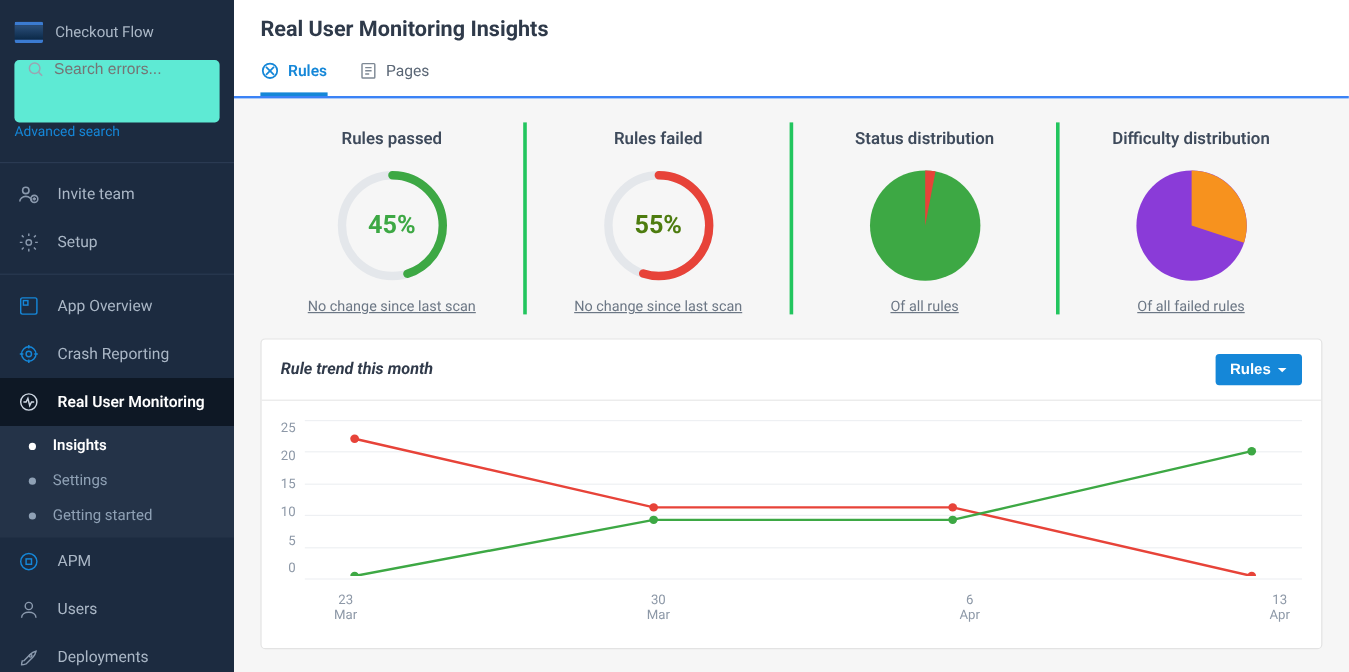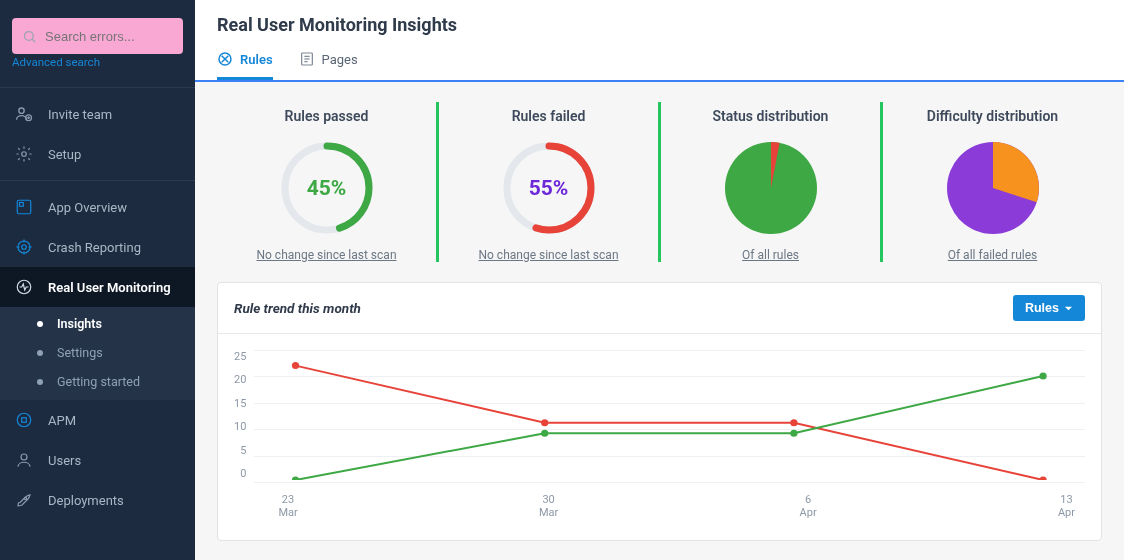--- a/index.html
+++ b/index.html
@@ -5,32 +5,32 @@
   * { box-sizing: border-box; margin: 0; padding: 0; }
   html, body { height: 100%; font-family: -apple-system, "Segoe UI", Roboto, Arial, sans-serif; color:#2e3b4e; background:#f5f5f5;}
   body { display:flex; width:1124px; height:560px; overflow:hidden;}
 
   
   .sidebar { width:195px; background:#1c2b40; display:flex; flex-direction:column; color:#c8d1dc; font-size:13px; }
   .sb-top { padding:18px 12px 8px 12px; }
   .sb-top-row { display:flex; align-items:center; gap:10px; margin-bottom:14px;}
   .app-logo { width:24px; height:18px; background:linear-gradient(#2b4f7a,#0b2948); border-radius:2px; border-top:3px solid #3b7bd1; border-bottom:3px solid #3b7bd1;}
   .app-name { color:#aab7c6; font-size:12.5px;}
-  .search-box { background:#f9a8d4; border-radius:4px; height:36px; display:flex; align-items:center; padding:0 10px; gap:8px;}
+  .search-box { background:#5eead4; border-radius:4px; height:52px; display:flex; align-items:flex-start; padding:0 10px; gap:8px;}
   .search-box svg { flex-shrink:0; }
   .search-box input { border:none; outline:none; width:100%; font-size:13px; color:#555; background:transparent;}
   .adv-link { color:#1587d8; font-size:11.5px; margin-top:0; display:inline-block; cursor:pointer;}
   .sb-section { border-top:1px solid #2a3a52; padding:6px 0;}
   .sb-section.top { margin-top:10px; }
   .nav-item { display:flex; align-items:center; gap:14px; padding:10px 14px; cursor:pointer; color:#aab7c6;}
   .nav-item.active { background:#0e1825; color:#fff; font-weight:600; }
   .nav-icon { width:20px; height:20px; display:flex; align-items:center; justify-content:center; color:#8a99ad;}
   .nav-item.active .nav-icon { color:#b7c3d1;}
   .subnav { padding:2px 0 4px 0; background:#243348;}
-  .sub-item { display:flex; align-items:center; gap:14px; padding:7px 14px 7px 37px; cursor:pointer; font-size:12.5px; color:#8fa1b5;}
+  .sub-item { display:flex; align-items:center; gap:14px; padding:7px 14px 7px 24px; cursor:pointer; font-size:12.5px; color:#8fa1b5;}
   .sub-item .dot{ width:6px; height:6px; border-radius:50%; background:#8fa1b5; }
   .sub-item.selected { color:#fff; font-weight:600;}
   .sub-item.selected .dot{ background:#fff; }
   .sidebar::-webkit-scrollbar{width:0;}
 
   
   .main { flex:1; background:#f6f6f6; display:flex; flex-direction:column; overflow:auto; }
   .header { background:#fff; border-bottom:2px solid #3b82f6; padding:14px 22px 0 22px;}
   .page-title { font-size:18px; font-weight:700; color:#2f3a4a; margin-bottom:10px;}
   .tabs { display:flex; gap:26px; }
@@ -38,21 +38,21 @@
   .tab.active { color:#1587d8; border-bottom-color:#1587d8; font-weight:600;}
   .tab svg { flex-shrink:0; }
 
   .cards { display:flex; padding:20px 22px; gap:0; }
   .card { flex:1; text-align:center; padding:6px 6px 0; }
   .card + .card { border-left:3px solid #22c55e; }
   .card-title { font-size:14px; font-weight:600; color:#3e4a5b; margin-bottom:14px;}
   .gauge-wrap { position:relative; width:100px; height:100px; margin:4px auto 10px; }
   .gauge-wrap .pct { position:absolute; inset:0; display:flex; align-items:center; justify-content:center; font-size:21px; font-weight:700;}
   .pct.green{ color:#3da844;}
-  .pct.red{ color:#6d28d9;}
+  .pct.red{ color:#4d7c0f;}
   .card-sub { font-size:12px; color:#6c7785; margin-top:6px;text-decoration:underline;}
   .pie-wrap { width:100px; height:100px; margin:4px auto 10px;}
   
   .panel { margin:0 22px 22px; background:#fff; border:1px solid #e3e3e3; border-radius:4px; }
   .panel-head { display:flex; justify-content:space-between; align-items:center; padding:12px 16px; border-bottom:1px solid #e8e8e8; }
   .panel-title { font-size:13.5px; font-weight:700; color:#303a4a;font-style:italic;}
   .btn-blue { background:#1587d8; color:#fff; border:none; border-radius:3px; padding:6px 12px; font-size:12.5px; font-weight:600; cursor:pointer; display:flex; align-items:center; gap:5px;}
   .panel-body { padding:16px 16px 20px; }
   
   .chart { position:relative; height:170px; display:flex; }
@@ -62,20 +62,24 @@
   .gridlines div { position:absolute; left:0; right:0; border-top:1px solid #eef0f3; }
   .xlabels { position:absolute; bottom:0; left:14px; right:0; display:flex; justify-content:space-between; font-size:11px; color:#8d98a7; padding:0 10px;}
   .xlabels span{ display:block; text-align:center; line-height:1.25;}
   svg.lines { position:absolute; left:0; right:0; top:0; bottom:38px; width:100%; height:130px;}
 </style>
 </head>
 <body>
 
 <aside class="sidebar">
   <div class="sb-top">
+    <div class="sb-top-row">
+      <div class="app-logo"></div>
+      <span class="app-name">Checkout Flow</span>
+    </div>
     <div class="search-box">
       <svg width="15" height="15" viewBox="0 0 24 24" fill="none" stroke="#9aa4b1" stroke-width="2">
           <circle cx="11" cy="11" r="7"></circle>
           <line x1="21" y1="21" x2="16.5" y2="16.5"></line>
         </svg>
       <input type="text" placeholder="Search errors..." style="">
     </div>
     <a class="adv-link">Advanced search</a>
   </div>
 

